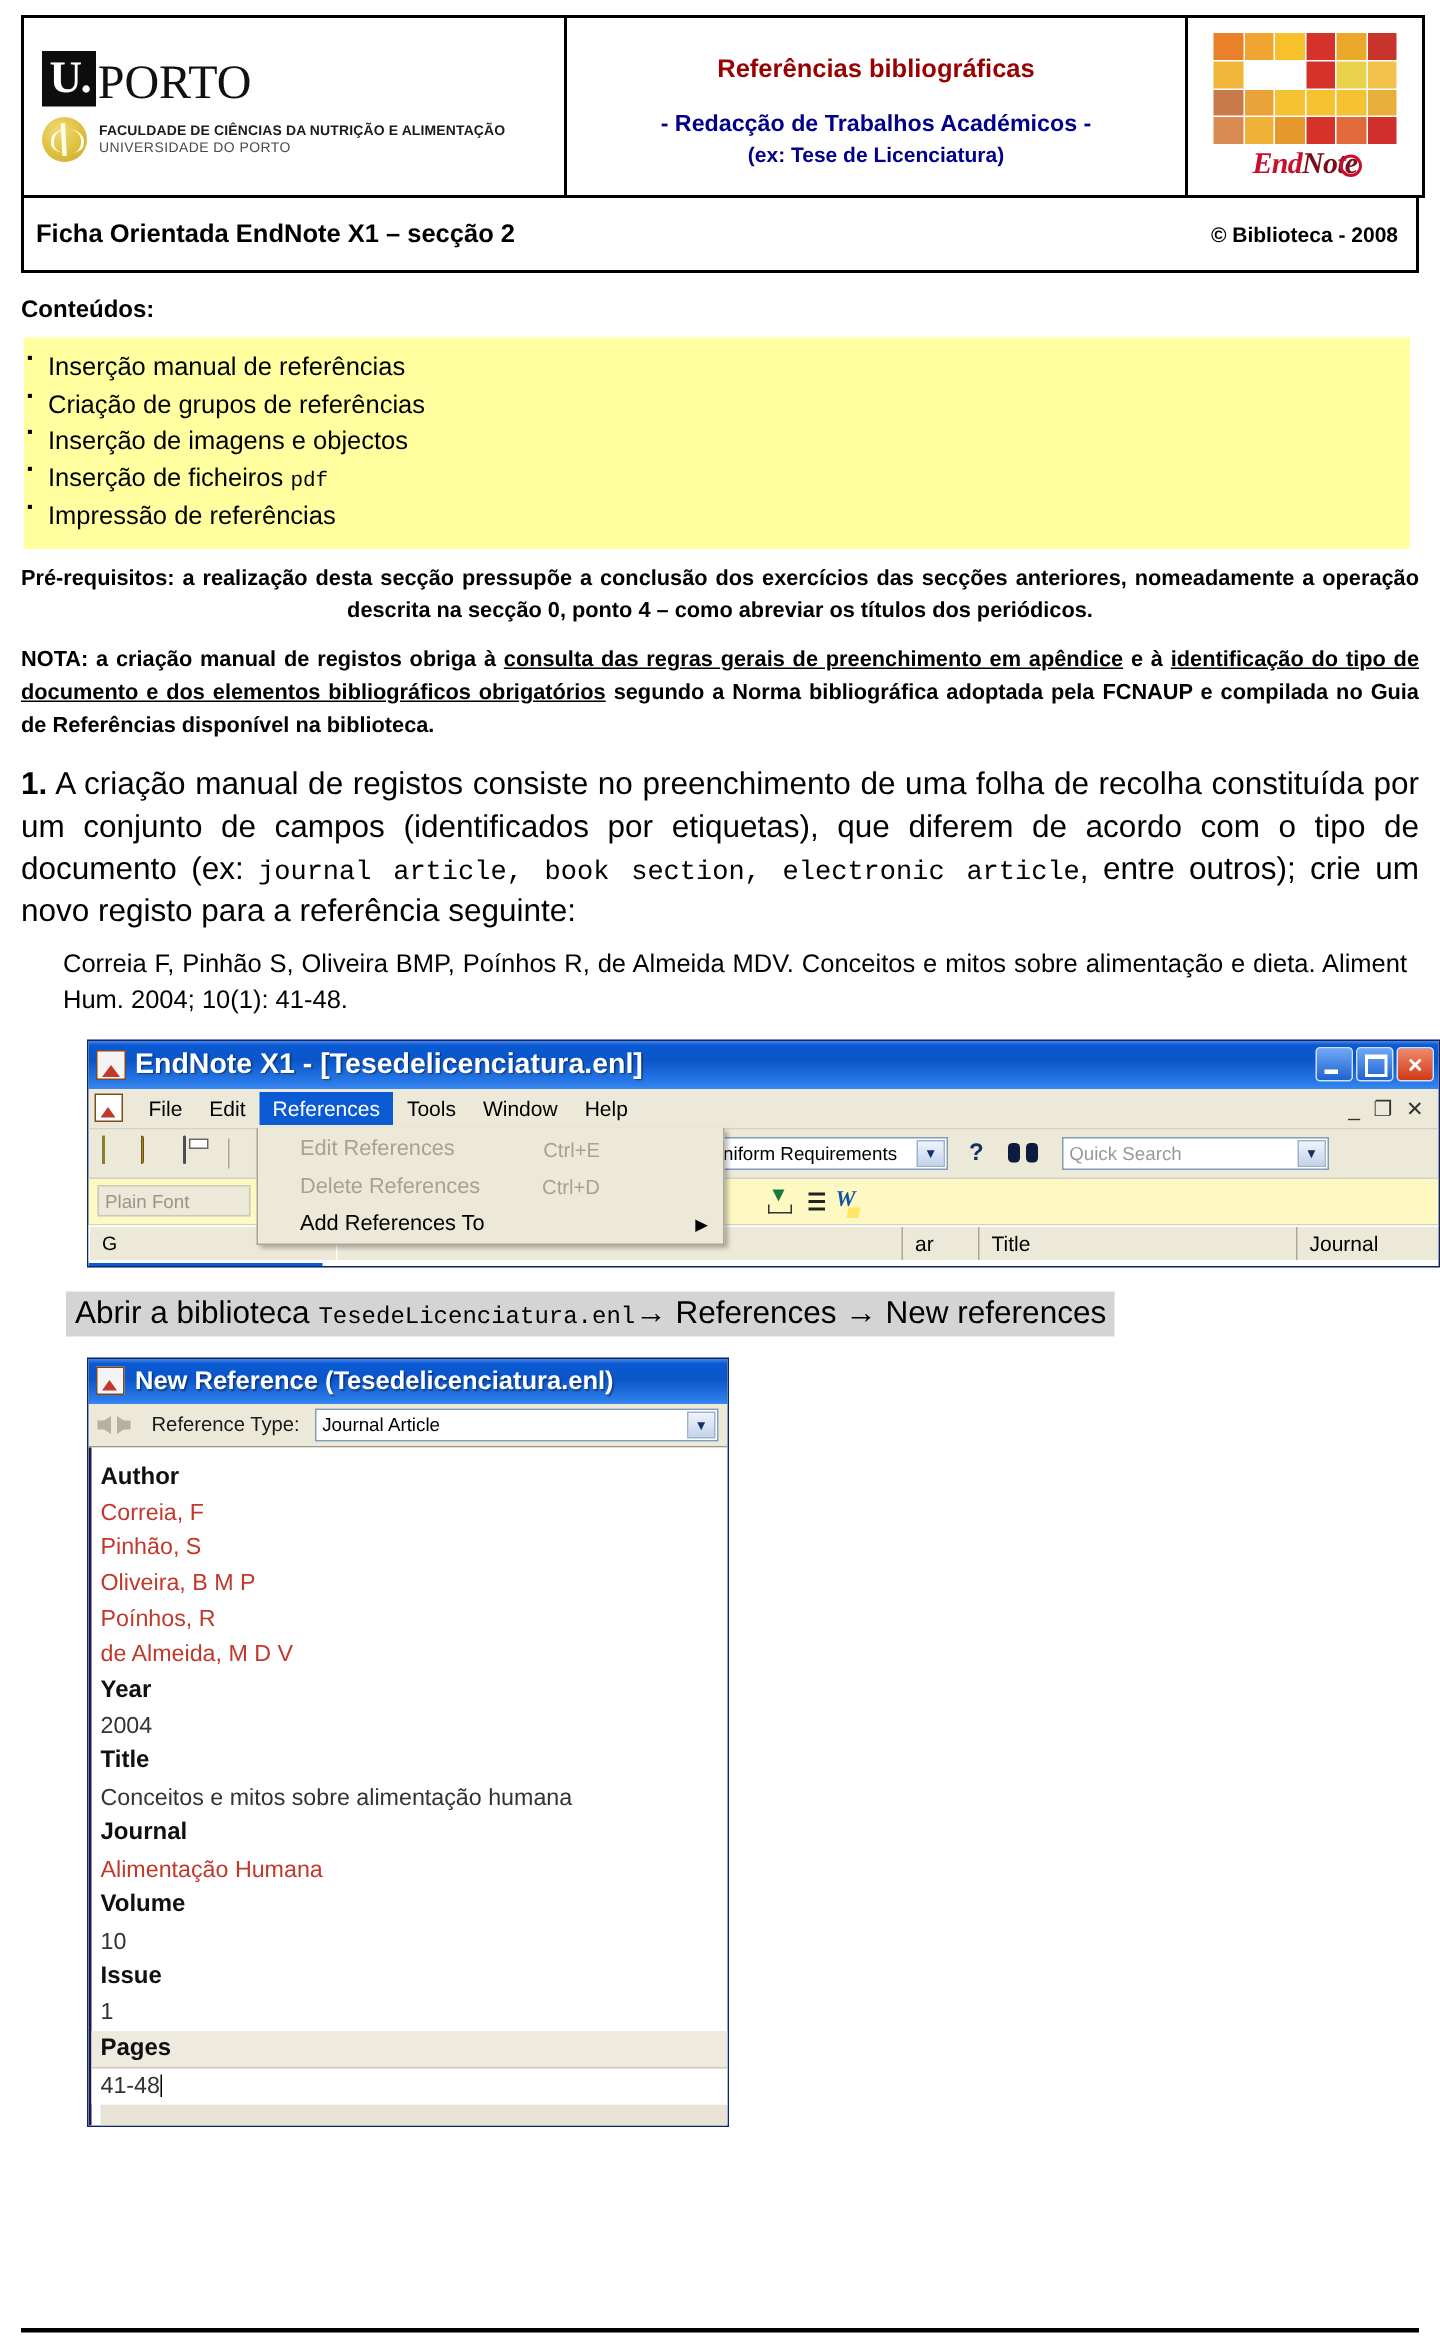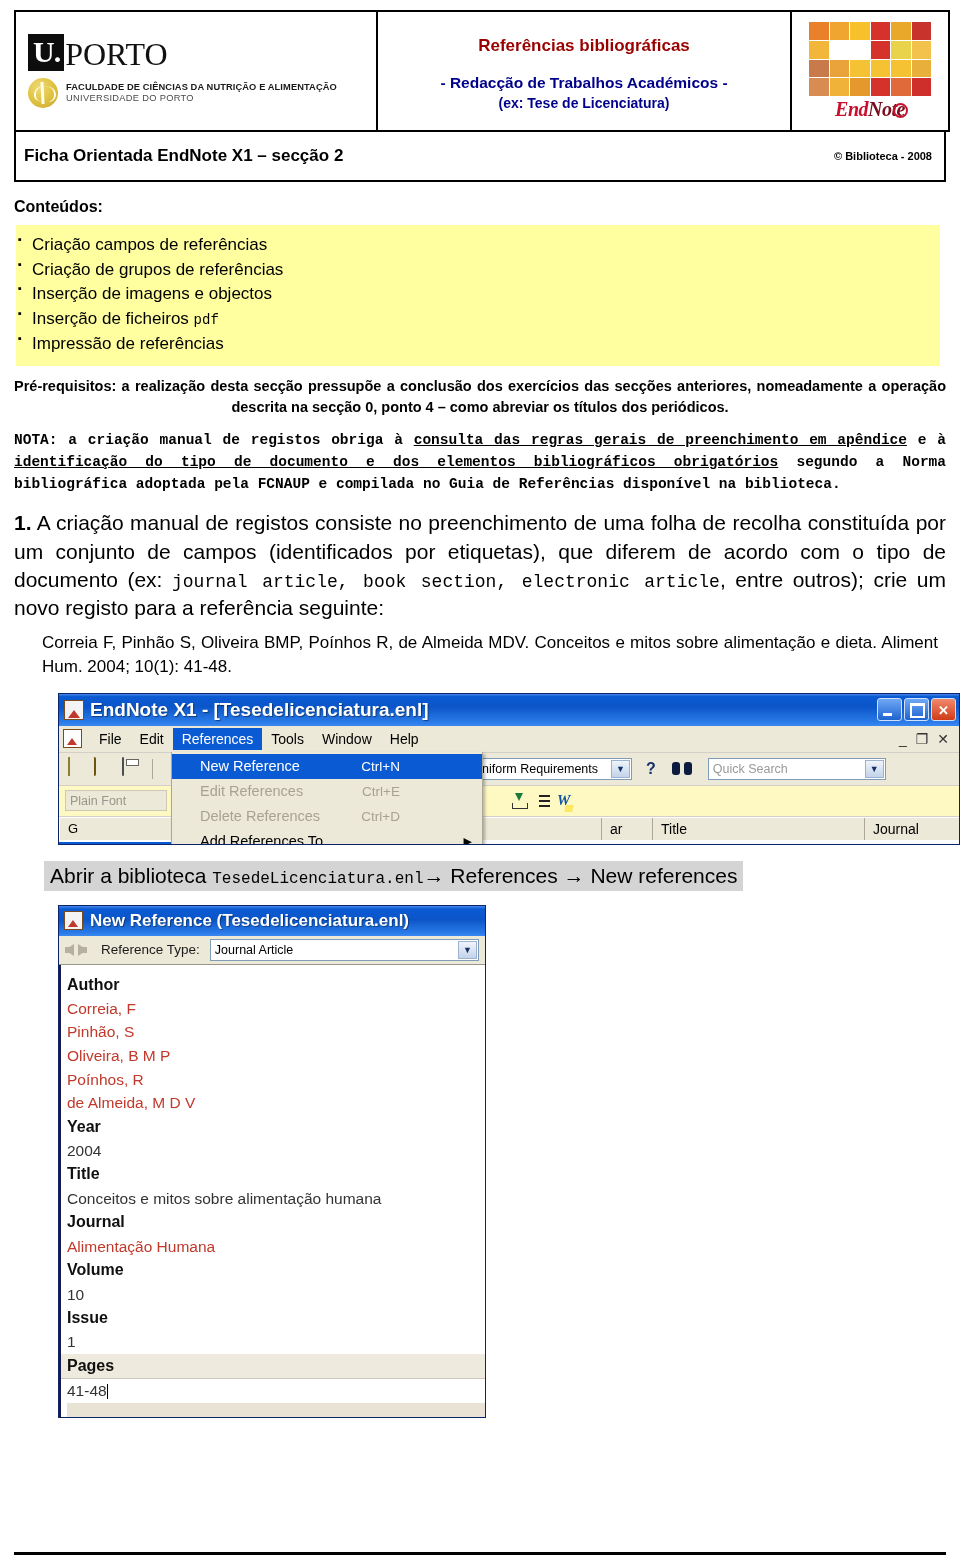--- a/index.html
+++ b/index.html
@@ -169,21 +169,21 @@
     display: flex;
     align-items: center;
     justify-content: space-between;
     padding: 0 12px 0 8px;
   }
   .subbar-left {
     font-size: 17px;
     font-weight: bold;
   }
   .subbar-right {
-    font-size: 11px;
+    font-size: 14px;
     font-weight: bold;
   }
 
   .conteudos-label {
     font-size: 16px;
     font-weight: bold;
     margin: 16px 0 9px 0;
   }
   .yellow-box {
     background: #ffffa0;
@@ -219,21 +219,20 @@
     line-height: 1.45;
     text-align: justify;
     text-align-last: center;
   }
   .nota {
     margin-top: 12px;
     font-size: 14.5px;
     font-weight: bold;
     line-height: 1.5;
     text-align: justify;
-    font-family: Liberation Mono, monospace;
   }
   .nota u { text-decoration: underline; }
 
   .item1 {
     margin-top: 14px;
     font-size: 21px;
     line-height: 1.34;
     text-align: justify;
   }
   .item1 b { font-weight: bold; }
@@ -723,21 +722,21 @@
   <div class="subbar">
     <div class="subbar-left">Ficha Orientada EndNote X1 – secção 2</div>
     <div class="subbar-right">© Biblioteca - 2008</div>
   </div>
 
   
   <div class="conteudos-label">Conteúdos:</div>
 
   <div class="yellow-box">
     <ul>
-      <li><span>Criação campos de referências</span><span class="mono"></span></li>
+      <li><span>Inserção manual de referências</span><span class="mono"></span></li>
       <li><span>Criação de grupos de referências</span><span class="mono"></span></li>
       <li><span>Inserção de imagens e objectos</span><span class="mono"></span></li>
       <li><span>Inserção de ficheiros </span><span class="mono">pdf</span></li>
       <li><span>Impressão de referências</span><span class="mono"></span></li>
     </ul>
   </div>
 
   
   <div class="prereq">Pré-requisitos: a realização desta secção pressupõe a conclusão dos exercícios das secções anteriores, nomeadamente a operação descrita na secção 0, ponto 4 – como abreviar os títulos dos periódicos.</div>
 
@@ -823,24 +822,20 @@
 
     <div class="listrow">
       <span class="allrefs">All References</span>
       <span class="lr" style="width:360px"></span>
       <span class="lr" style="width:34px">05</span>
       <span class="lr" style="flex:1">The diagnosis and management of c...</span>
       <span class="lr" style="width:78px">Pediatr</span>
     </div>
 
     <div class="dropdown">
-      <div class="dd-item sel">
-        <span>New Reference</span>
-        <span class="dd-key">Ctrl+N</span>
-      </div>
       <div class="dd-item dis">
         <span>Edit References</span>
         <span class="dd-key">Ctrl+E</span>
       </div>
       <div class="dd-item dis">
         <span>Delete References</span>
         <span class="dd-key">Ctrl+D</span>
       </div>
       <div class="dd-item">
         <span>Add References To</span>

